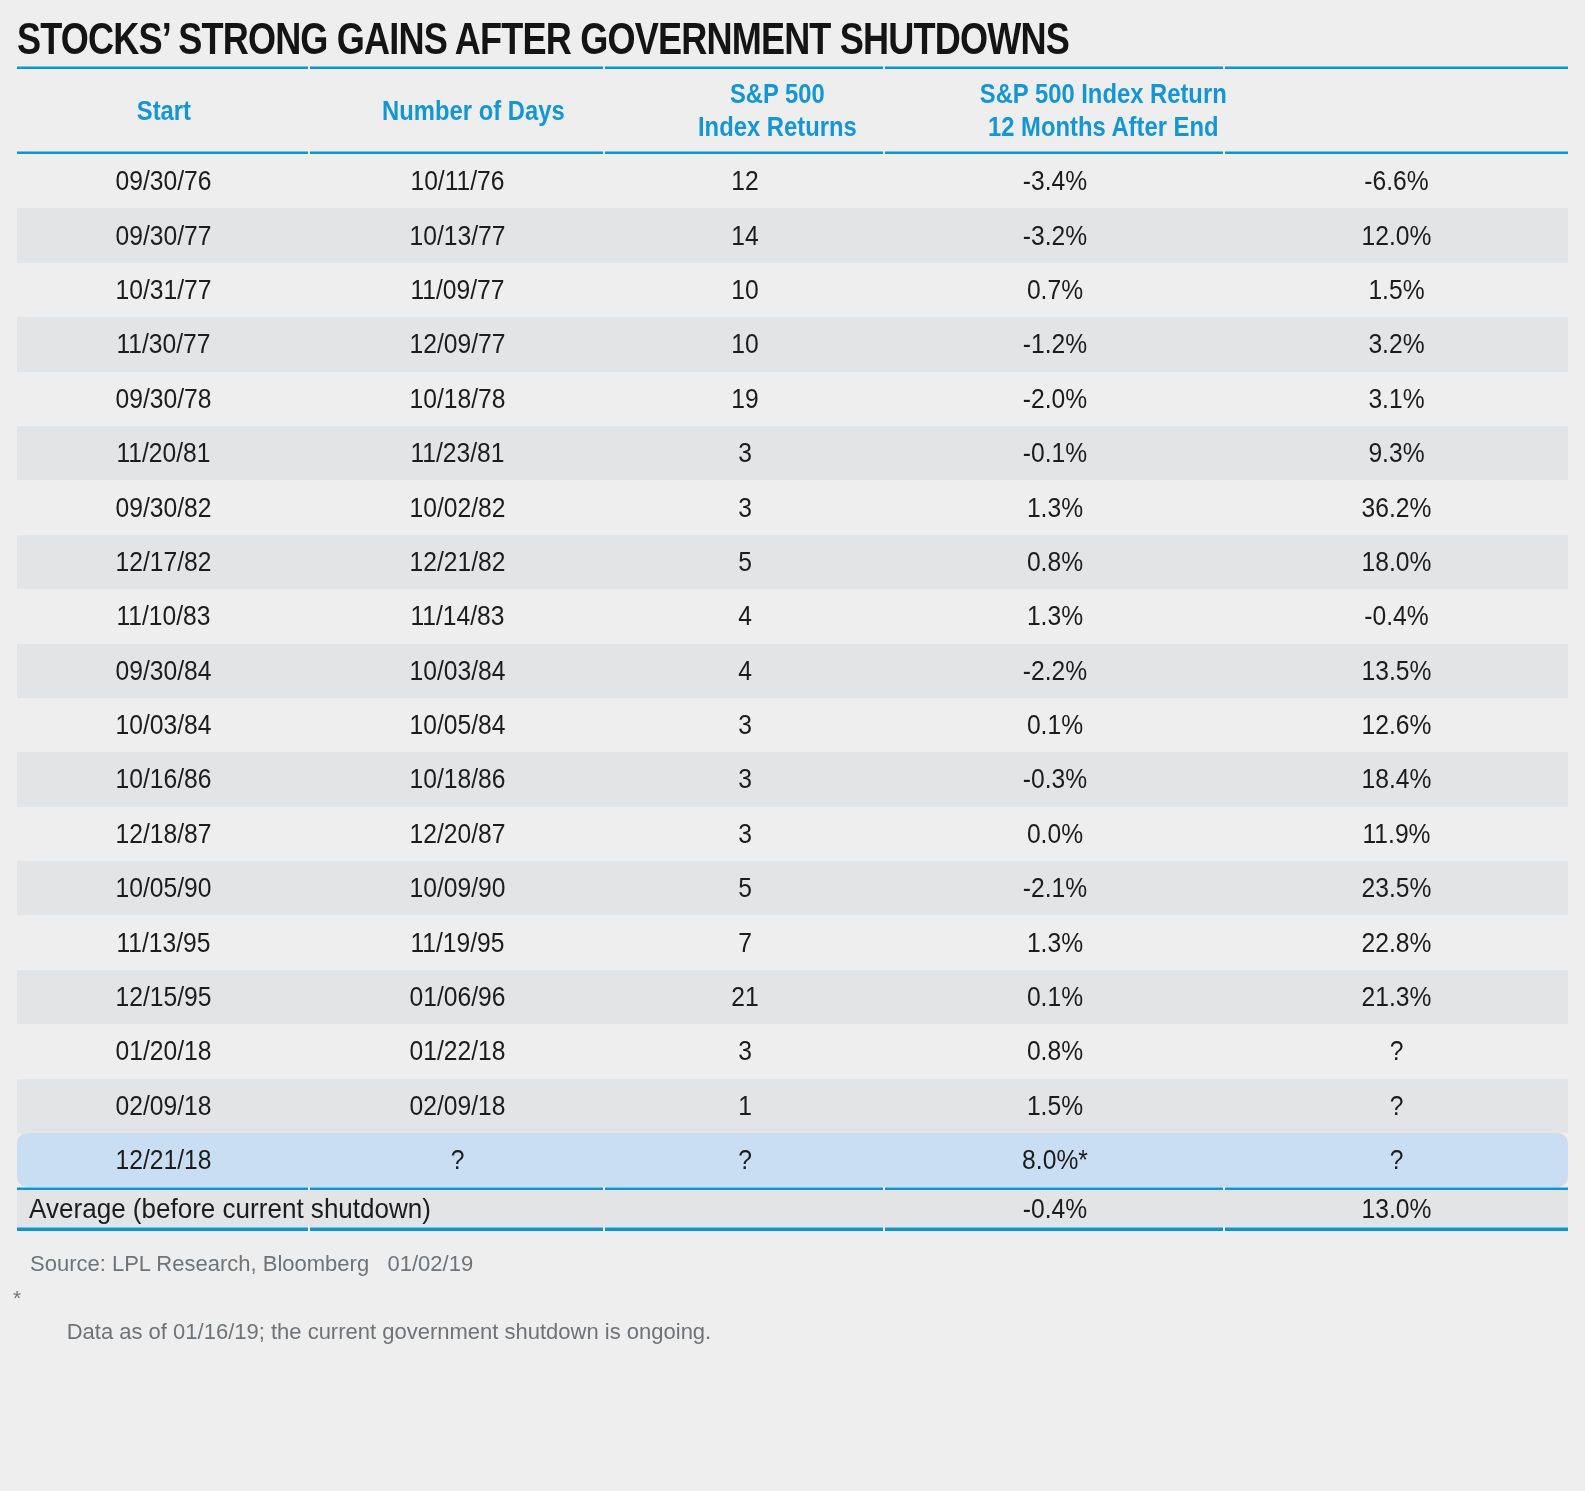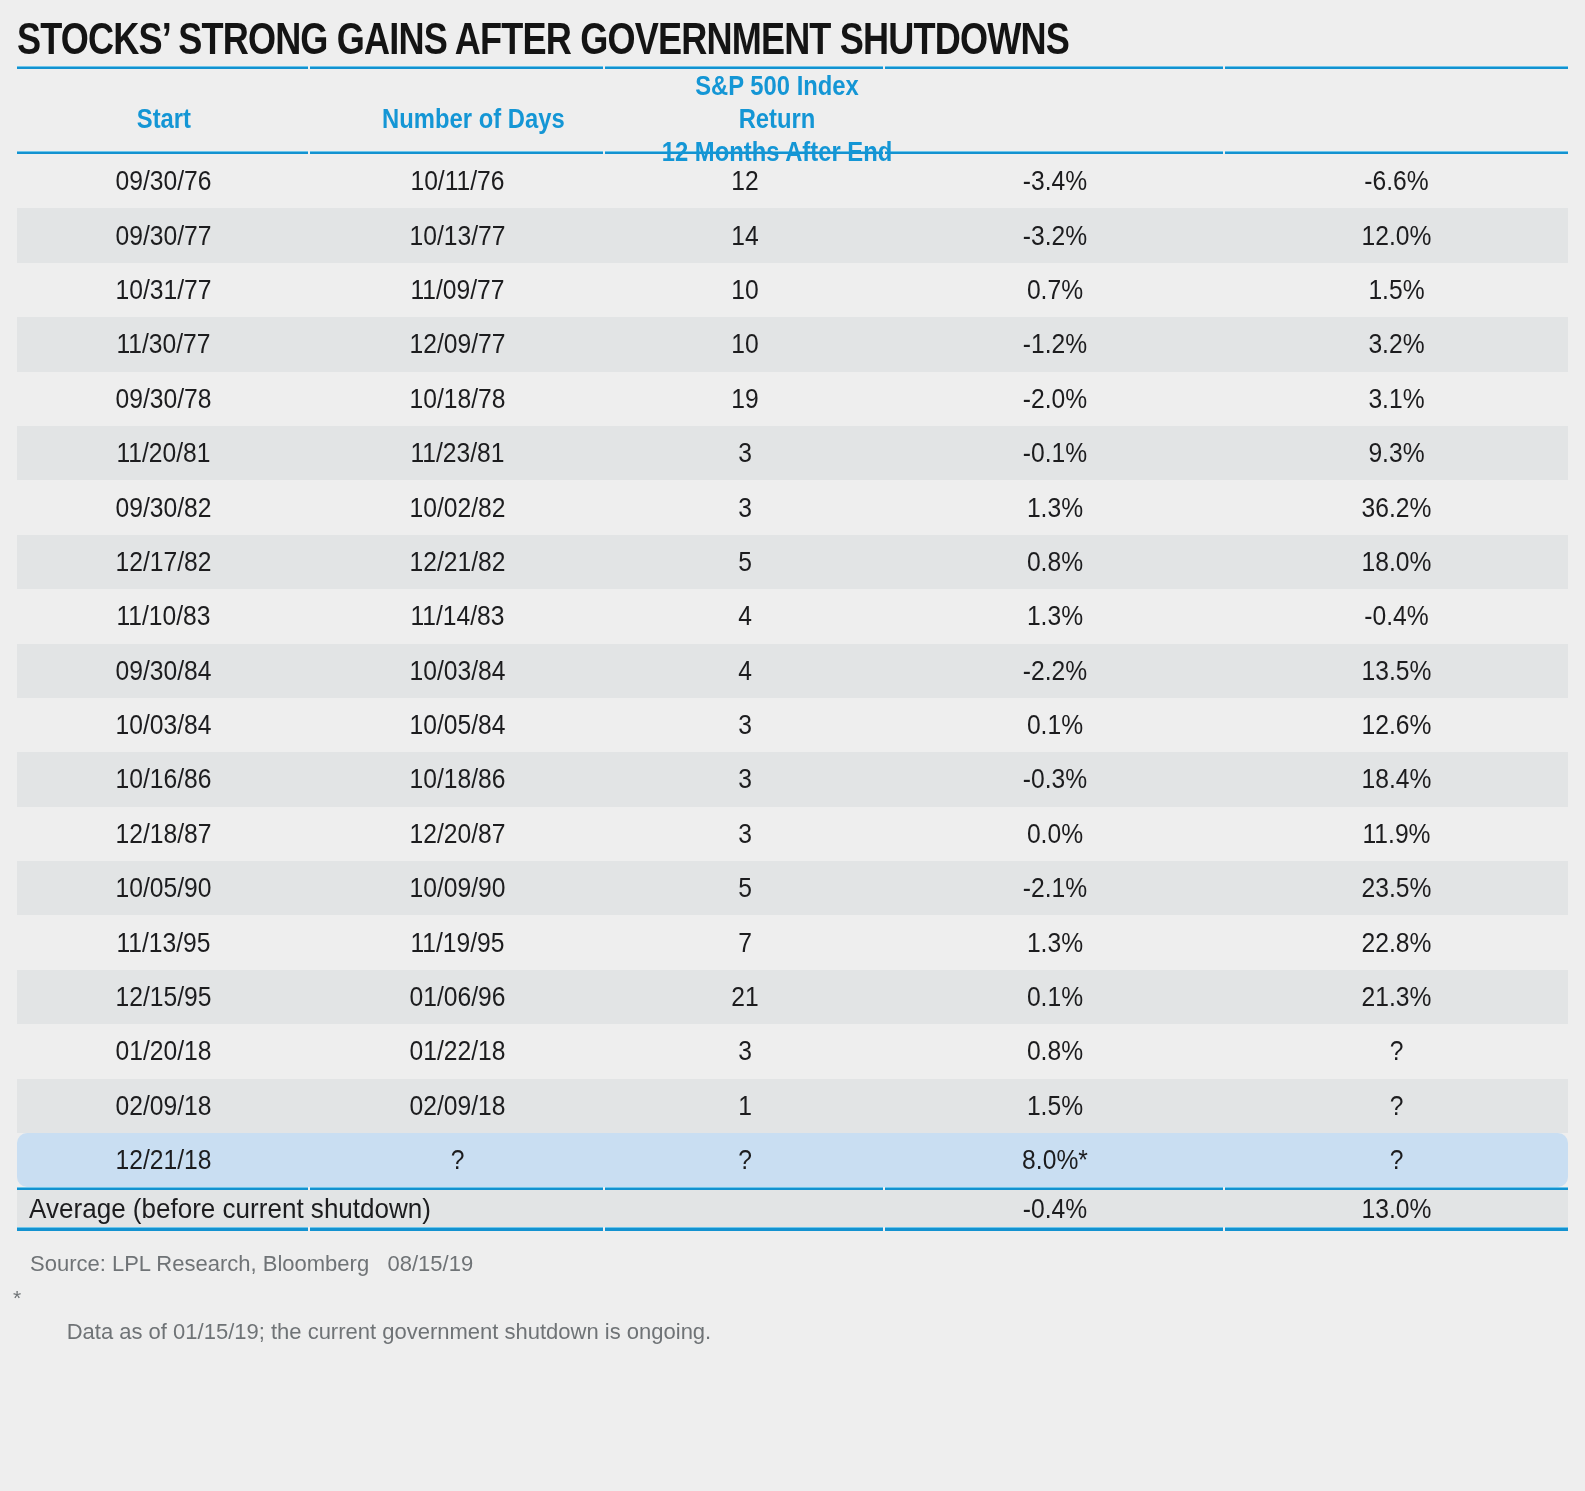--- a/index.html
+++ b/index.html
@@ -118,20 +118,22 @@
     <i></i>
       <i></i>
       <i></i>
       <i></i>
       <i></i>
   </div>
 
   <div class="thead">
     <div class="th"><span>Start</span></div>
     <div class="th"><span>Number of Days</span></div>
+    <div class="th"><span>S&amp;P 500
+Index Returns</span></div>
     <div class="th"><span>S&amp;P 500 Index Return
 12 Months After End</span></div>
   </div>
 
   <div class="rule">
     <i></i>
       <i></i>
       <i></i>
       <i></i>
       <i></i>
@@ -289,20 +291,20 @@
 
   <div class="rule thick">
     <i></i>
       <i></i>
       <i></i>
       <i></i>
       <i></i>
   </div>
 
   <div class="footer">
-    <div class="line">Source: LPL Research, Bloomberg   08/15/19</div>
+    <div class="line">Source: LPL Research, Bloomberg   01/02/19</div>
     <div class="line footnote-line">
-      <span class="footnote-marker">*</span><span>Data as of 01/15/19; the current government shutdown is ongoing.</span>
+      <span class="footnote-marker">*</span><span>Data as of 01/16/19; the current government shutdown is ongoing.</span>
     </div>
 
   </div>
 
 </div>
 
 </body></html>

